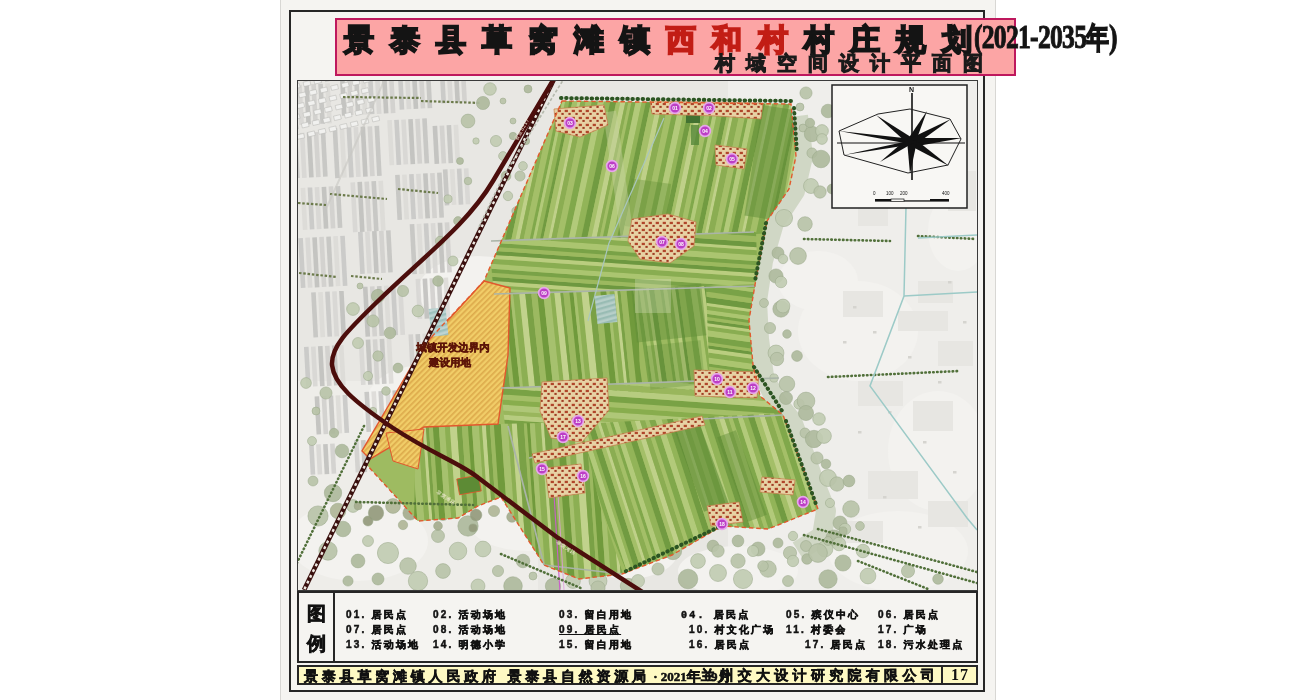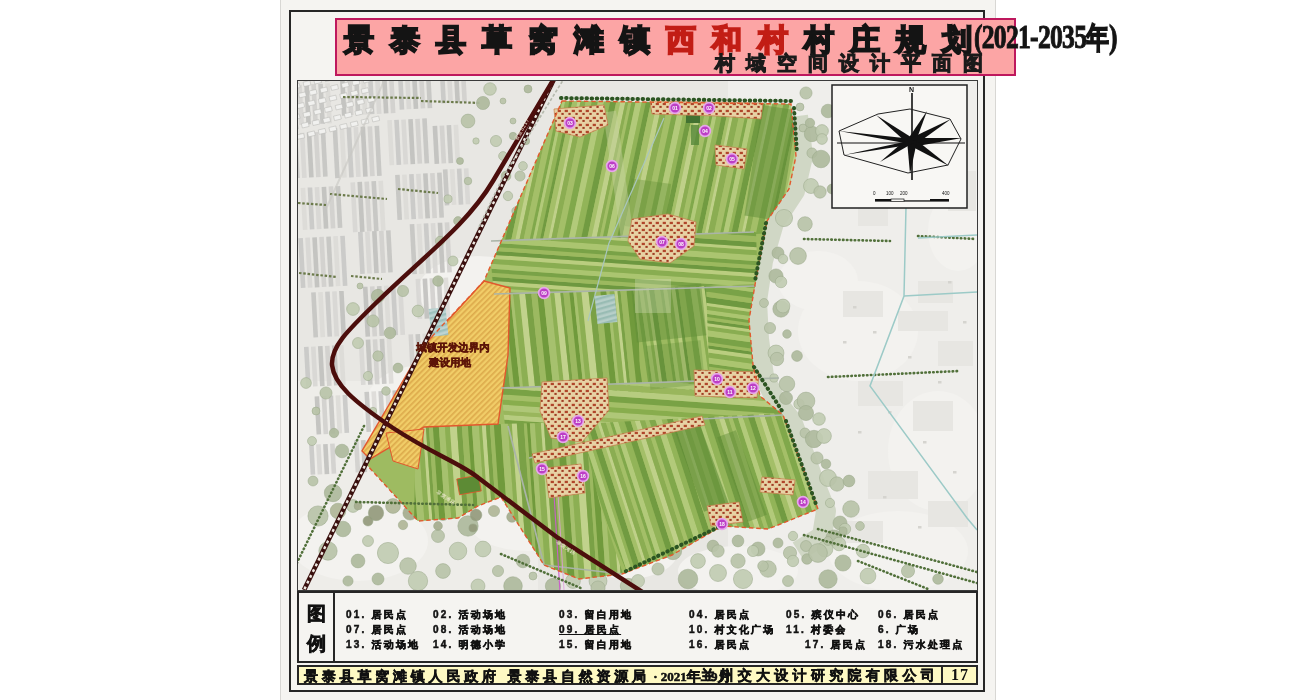--- a/index.html
+++ b/index.html
@@ -1226,29 +1226,29 @@
 
   <div class="abs" style="left:0;top:0;width:34px;height:68px;border-right:2px solid #262626;font-size:19px;-webkit-text-stroke:0.7px #111;">
     <div class="abs" style="left:8px;top:8px;">图</div>
     <div class="abs" style="left:8px;top:38px;">例</div>
   </div>
 
   <div class="abs" style="left:0;top:0;width:677px;height:68px;font-size:10px;letter-spacing:2.2px;-webkit-text-stroke:0.5px #111;">
     <div class="abs" style="left:47px;top:15px;">01. 居民点</div>
     <div class="abs" style="left:134px;top:15px;text-align:center;">02. 活动场地</div>
     <div class="abs" style="left:260px;top:15px;">03. 留白用地</div>
-    <div class="abs" style="left:390px;top:15px;">04. 居民点</div>
+    <div class="abs" style="left:382px;top:15px;font-family:Liberation Mono, monospace;">04. 居民点</div>
     <div class="abs" style="left:487px;top:15px;">05. 殡仪中心</div>
     <div class="abs" style="left:579px;top:15px;">06. 居民点</div>
     <div class="abs" style="left:47px;top:30px;text-align:center;">07. 居民点</div>
     <div class="abs" style="left:134px;top:30px;">08. 活动场地</div>
     <div class="abs" style="left:260px;top:30px;text-decoration:underline;">09. 居民点</div>
     <div class="abs" style="left:390px;top:30px;">10. 村文化广场</div>
     <div class="abs" style="left:487px;top:30px;">11. 村委会</div>
-    <div class="abs" style="left:579px;top:30px;">6. 广场</div>
+    <div class="abs" style="left:579px;top:30px;">17. 广场</div>
     <div class="abs" style="left:47px;top:45px;">13. 活动场地</div>
     <div class="abs" style="left:134px;top:45px;">14. 明德小学</div>
     <div class="abs" style="left:260px;top:45px;">15. 留白用地</div>
     <div class="abs" style="left:390px;top:45px;">16. 居民点</div>
     <div class="abs" style="left:487px;top:45px;margin-left:19px;">17. 居民点</div>
     <div class="abs" style="left:579px;top:45px;">18. 污水处理点</div>
   </div>
 </div>
 
 <div class="abs" style="left:297px;top:665px;width:677px;height:16px;border:2px solid #262626;background:#fef9c3;font-weight:bold;font-size:13px;color:#111;">

